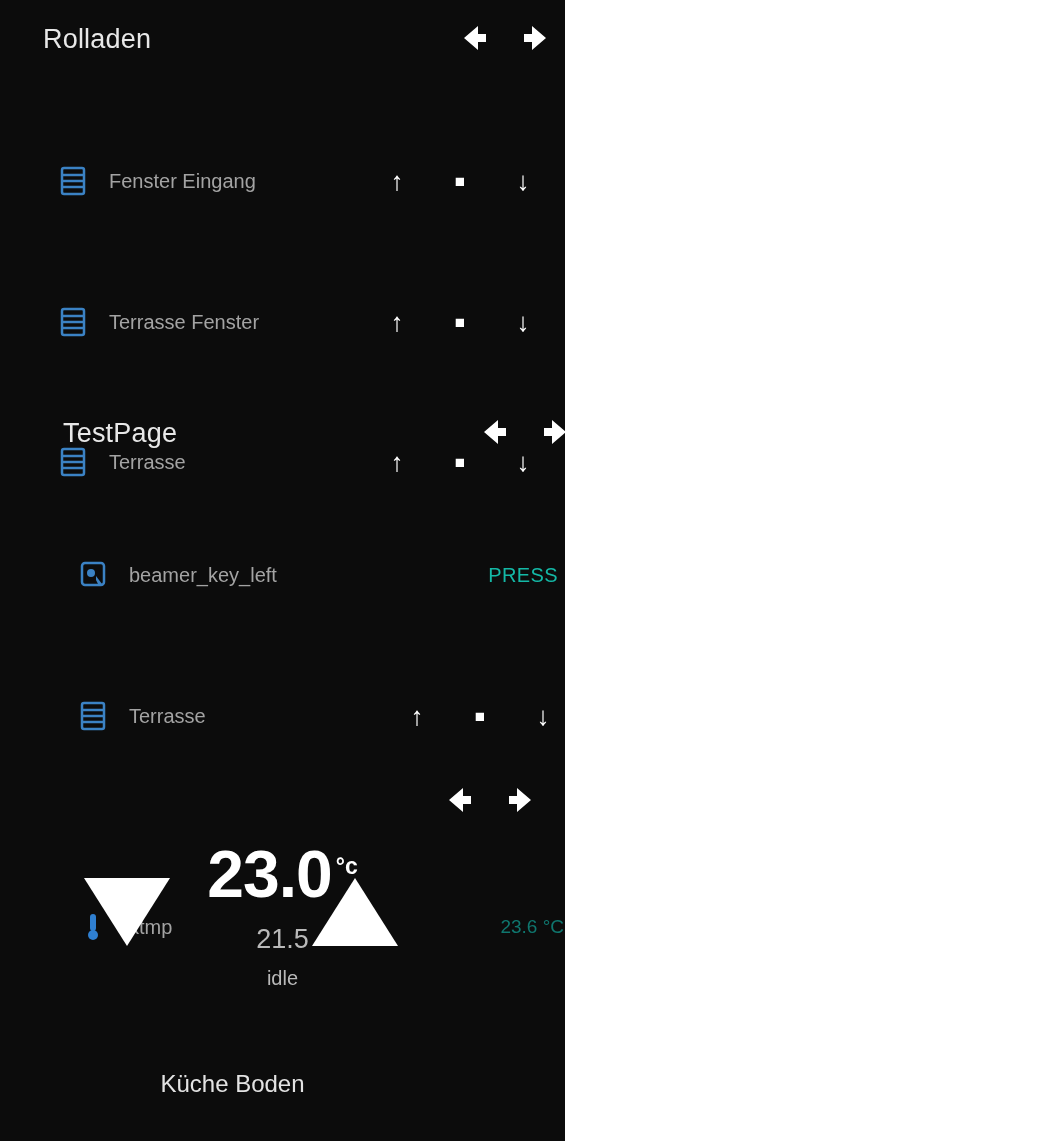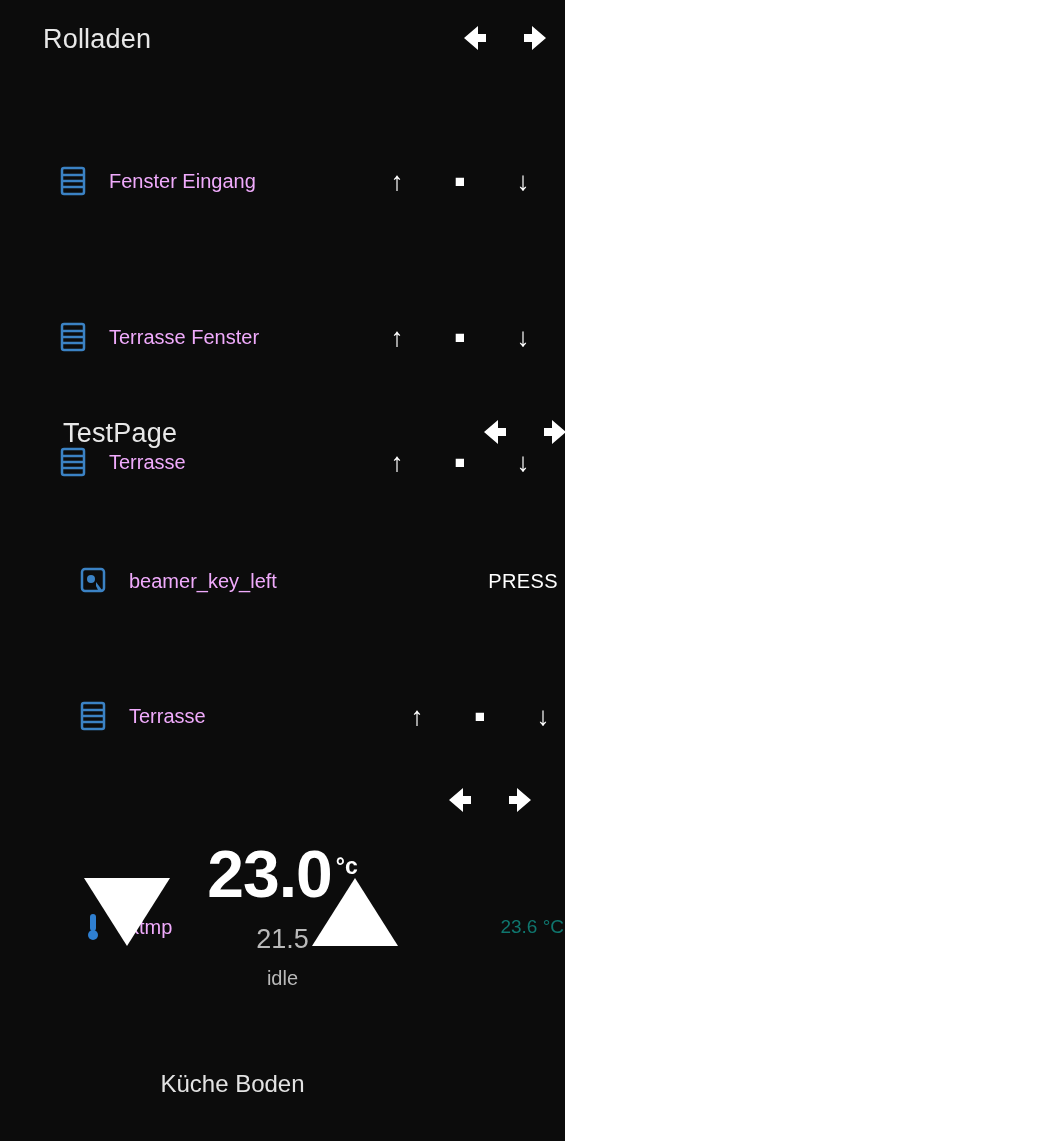--- a/index.html
+++ b/index.html
@@ -71,21 +71,21 @@
     transform: translateY(-50%);
     width: 28px;
     height: 30px;
   }
   .row-label {
     position: absolute;
     left: 94px;
     top: 50%;
     transform: translateY(-50%);
     font-size: 20px;
-    color: #f0abfc;
+    color: #a3a3a3;
     white-space: nowrap;
   }
   .shutter-controls {
     position: absolute;
     right: 40px;
     top: 50%;
     transform: translateY(-50%);
     width: 160px;
     display: flex;
     align-items: center;
@@ -102,21 +102,21 @@
     line-height: 1;
   }
   .ctl.stop {
     font-size: 17px;
   }
   .press-label {
     position: absolute;
     right: 42px;
     top: 50%;
     transform: translateY(-50%);
-    color: #ffffff;
+    color: #14b8a6;
     font-size: 20px;
     letter-spacing: 0.4px;
   }
   .value-label {
     position: absolute;
     right: 36px;
     top: 50%;
     transform: translateY(-50%);
     color: #0f766e;
     font-size: 19px;
@@ -268,21 +268,21 @@
             </svg>
         </span>
         <span class="row-label">Fenster Eingang</span>
         <span class="shutter-controls">
           <span class="ctl">↑</span>
           <span class="ctl stop">■</span>
           <span class="ctl">↓</span>
         </span>
       </div>
 
-      <div class="row" style="top:148px;padding-left:40px;">
+      <div class="row" style="top:133px;padding-left:40px;">
         <span class="row-icon">
           <svg viewBox="0 0 28 30">
               <rect x="3" y="2" width="22" height="26" rx="2" fill="none" stroke="#3b82c4" stroke-width="2.5"></rect>
               <line x1="4" y1="9" x2="24" y2="9" stroke="#3b82c4" stroke-width="2.5"></line>
               <line x1="4" y1="15" x2="24" y2="15" stroke="#3b82c4" stroke-width="2.5"></line>
               <line x1="4" y1="21" x2="24" y2="21" stroke="#3b82c4" stroke-width="2.5"></line>
             </svg>
         </span>
         <span class="row-label">Terrasse Fenster</span>
         <span class="shutter-controls">
@@ -320,21 +320,21 @@
               </svg>
           </span>
           <span>
             <svg class="arrow-glyph" viewBox="0 0 40 40">
                 <path d="M14 8 L28 20 L14 32 L14 24 L6 24 L6 16 L14 16 Z" fill="#ffffff"></path>
               </svg>
           </span>
         </div>
       </div>
 
-      <div class="row" style="top:68px;">
+      <div class="row" style="top:62px;">
         <span class="row-icon">
           <svg viewBox="0 0 28 30">
               <rect x="3" y="3" width="22" height="22" rx="3" fill="none" stroke="#3b82c4" stroke-width="2.5"></rect>
               <circle cx="12" cy="13" r="4" fill="#3b82c4"></circle>
               <path d="M17 16 l6 8 l-4 0 l-2 -4 z" fill="#3b82c4"></path>
             </svg>
         </span>
         <span class="row-label">beamer_key_left</span>
         <span class="press-label">PRESS</span>
       </div>

